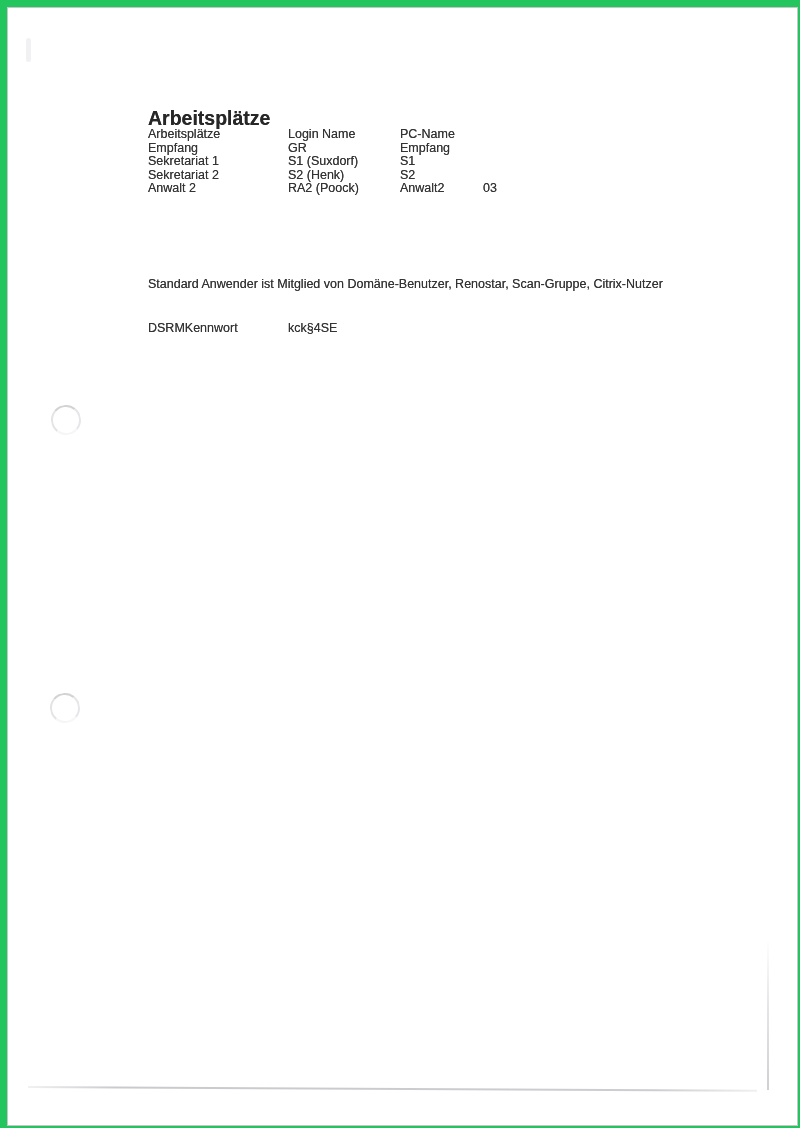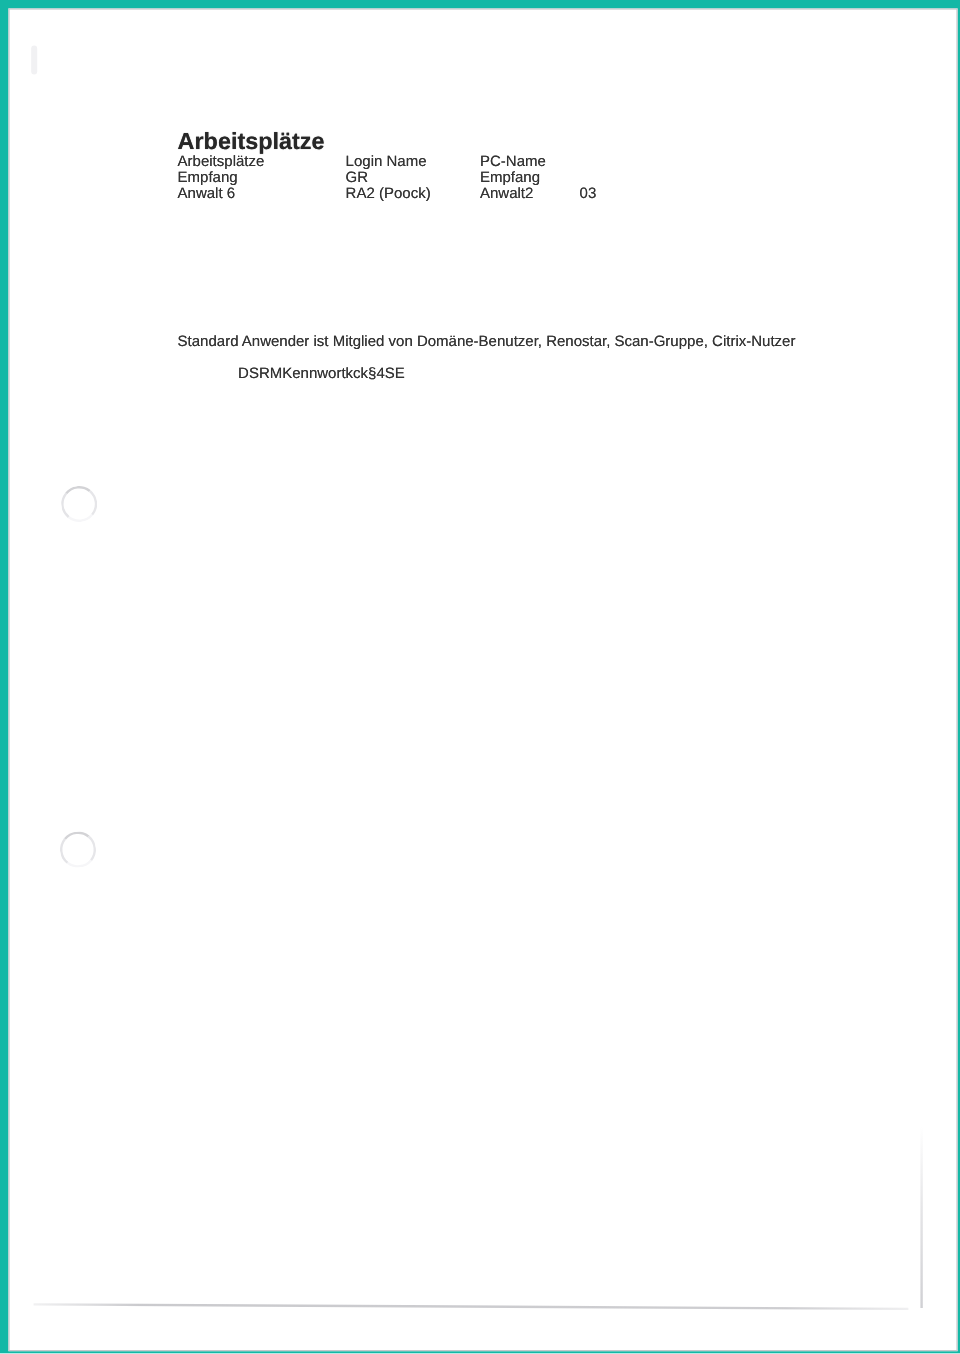--- a/index.html
+++ b/index.html
@@ -8,21 +8,21 @@
     background: #ffffff;
     width: 800px;
     height: 1128px;
     overflow: hidden;
     font-family: "Liberation Sans", sans-serif;
   }
   .canvas {
     position: relative;
     width: 800px;
     height: 1128px;
-    background: #14b8a6;
+    background: #22c55e;
   }
   
   .scan-frame {
     position: absolute;
     left: 7px;
     top: 7px;
     width: 789px;
     height: 1117px;
     border: 1px solid #c6c6ca;
     background: #ffffff;
@@ -52,25 +52,24 @@
   .ws-row {
     display: grid;
     grid-template-columns: 140px 112px 83px 60px;
   }
   .note-line {
     position: absolute;
     left: 148px;
     font-size: 12.5px;
     line-height: 13.5px;
     white-space: nowrap;
-    text-align: right;
   }
   .note-membership { top: 278px; }
   .note-dsrm {
-    top: 305px;
+    top: 322px;
     display: grid;
     grid-template-columns: 140px auto;
   }
   
   .punch {
     position: absolute;
     width: 26px;
     height: 26px;
     border-radius: 50%;
     border: 2px solid transparent;
@@ -134,21 +133,33 @@
       <span>PC-Name</span>
       <span></span>
     </div>
     <div class="ws-row">
       <span>Empfang</span>
       <span>GR</span>
       <span>Empfang</span>
       <span></span>
     </div>
     <div class="ws-row">
-      <span>Anwalt 6</span>
+      <span>Sekretariat 1</span>
+      <span>S1 (Suxdorf)</span>
+      <span>S1</span>
+      <span></span>
+    </div>
+    <div class="ws-row">
+      <span>Sekretariat 2</span>
+      <span>S2 (Henk)</span>
+      <span>S2</span>
+      <span></span>
+    </div>
+    <div class="ws-row">
+      <span>Anwalt 2</span>
       <span>RA2 (Poock)</span>
       <span>Anwalt2</span>
       <span>03</span>
     </div>
   </div>
 
   <div class="note-line note-membership scan-text">Standard Anwender ist Mitglied von Domäne-Benutzer, Renostar, Scan-Gruppe, Citrix-Nutzer</div>
 
   <div class="note-line note-dsrm scan-text">
     <span>DSRMKennwort</span>

